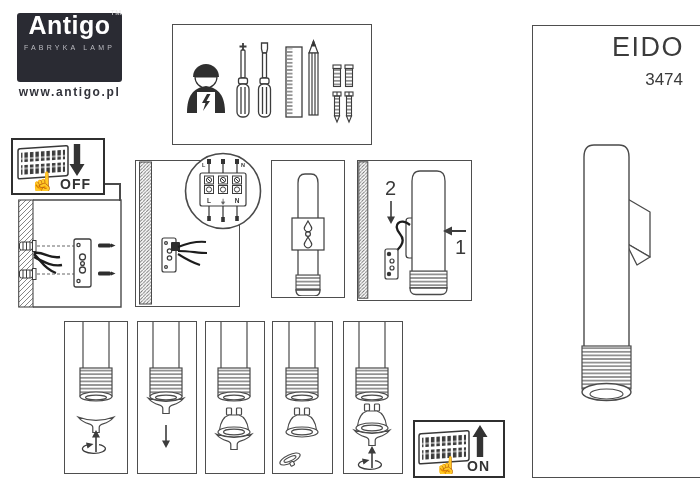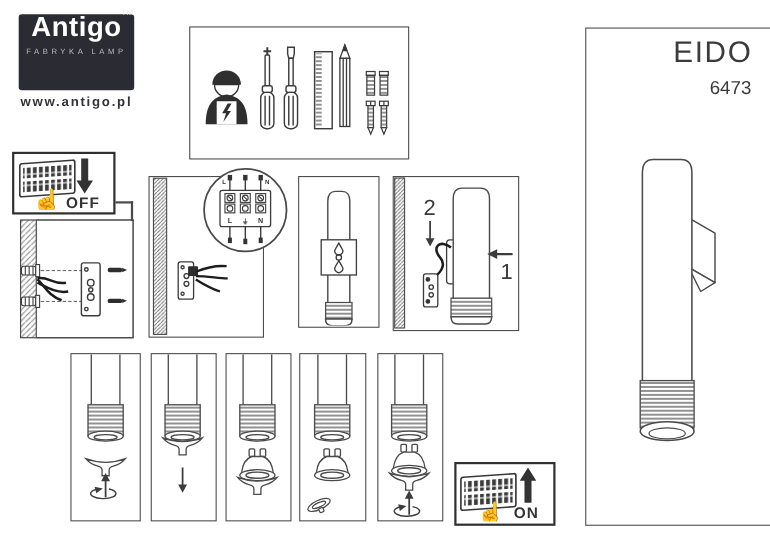--- a/index.html
+++ b/index.html
@@ -305,21 +305,21 @@
       <g>
         <line x1="93" y1="70" x2="108" y2="70" stroke="#3c3c3c" stroke-width="2"></line>
         <polygon points="85,70 94,65.5 94,74.5" fill="#3c3c3c"></polygon>
       </g>
       <text x="97" y="93" font-size="20" fill="#3a3a3a">1</text>
     </svg>
   </div>
 
   <div class="panel" style="left:532px;top:25px;width:169px;height:453px;">
     <div id="eido-title">EIDO</div>
-    <div id="eido-model">6473</div>
+    <div id="eido-model">3474</div>
     <svg width="138" height="449" viewBox="0 0 138 449">
       <g stroke="#4a4a4a" stroke-width="1.3" fill="#fff" stroke-linejoin="round">
         <polygon points="93,172 117,186 117,231 93,217"></polygon>
         <polygon points="93,217 117,231 104,239"></polygon>
       </g>
       <g stroke="#4a4a4a" stroke-width="1.4" fill="#fff">
         <path d="M51,320 V131 Q51,119 61,119 H86 Q96,119 96,131 V320"></path>
         <rect x="49" y="320" width="49" height="43" fill="url(#ribs)" stroke-width="1.2"></rect>
         <ellipse cx="73.5" cy="366" rx="24.5" ry="8.5"></ellipse>
         <ellipse cx="73.5" cy="368" rx="16.5" ry="5" fill="none" stroke-width="1.1"></ellipse>

